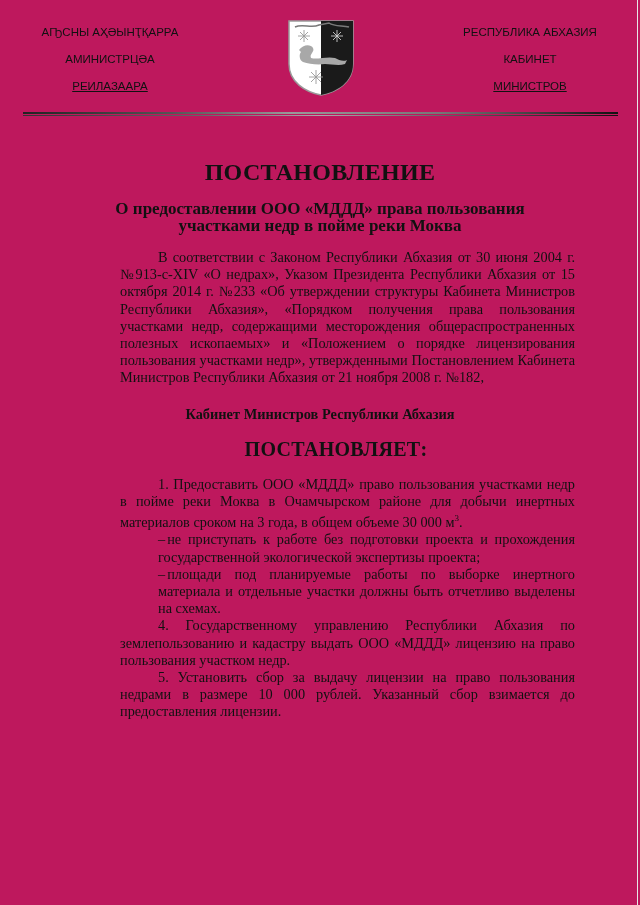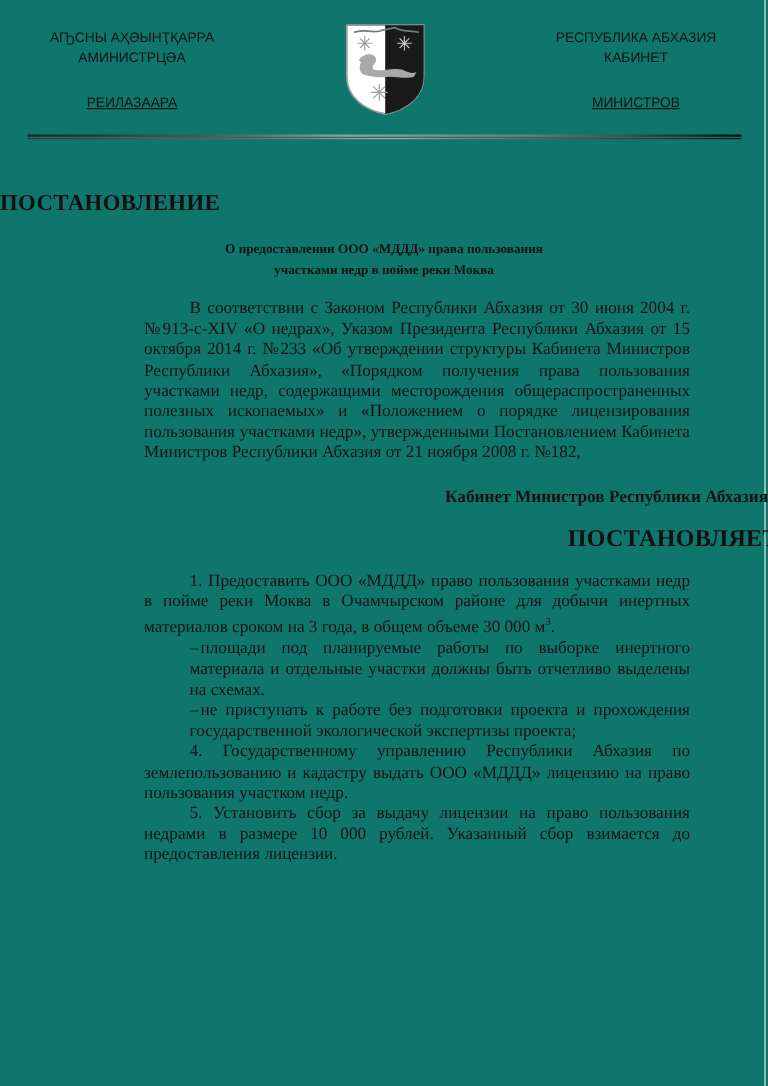--- a/index.html
+++ b/index.html
@@ -1,39 +1,39 @@
 <!DOCTYPE html>
 <html><head>
 <meta charset="utf-8">
 <style>
   html, body { margin: 0; padding: 0; background: #ffffff; }
   body { width: 640px; height: 905px; position: relative; overflow: hidden; color: #111; }
-  .page { position: absolute; left: 0; top: 0; width: 640px; height: 905px; background: #0f766e; }
+  .page { position: absolute; left: 0; top: 0; width: 640px; height: 905px; background: #be185d; }
   .edge { position: absolute; right: 2px; top: 0; width: 1px; height: 905px; background: #e6e6e6; }
 
   .hdr { position: absolute; font-family: "Liberation Sans", sans-serif; font-size: 11.5px; color: #111; text-align: center; white-space: nowrap; }
   .hdr-left { left: 30px; width: 160px; }
   .hdr-right { left: 450px; width: 160px; }
   .hdr div { position: absolute; left: 0; width: 160px; text-align: center; }
-  .hl1 { top: 26px; } .hl2 { top: 43px; } .hl3 { top: 80px; text-decoration: underline; }
+  .hl1 { top: 26px; } .hl2 { top: 53px; } .hl3 { top: 80px; text-decoration: underline; }
 
   .emblem { position: absolute; left: 287px; top: 18px; width: 68px; height: 78px; }
 
   .rule { position: absolute; left: 23px; width: 595px; }
   .rule-a { top: 112px; height: 1.6px; background: linear-gradient(90deg,#222 0%,#555 25%,#999 45%,#777 70%,#111 100%); }
   .rule-b { top: 115px; height: 1.2px; background: linear-gradient(90deg,#333 0%,#666 30%,#aaa 50%,#555 75%,#111 100%); }
 
   .serif { font-family: "Liberation Serif", serif; }
-  .doc-title { position: absolute; left: 0; width: 640px; top: 159px; font-size: 19px; font-weight: bold; letter-spacing: 0.3px; }
-  .doc-subtitle { position: absolute; left: 0; width: 640px; top: 200px; text-align: center; font-size: 11px; font-weight: bold; line-height: 17px; }
+  .doc-title { position: absolute; left: 0; width: 640px; top: 159px; text-align: center; font-size: 24px; font-weight: bold; letter-spacing: 0.3px; }
+  .doc-subtitle { position: absolute; left: 0; width: 640px; top: 200px; text-align: center; font-size: 17px; font-weight: bold; line-height: 17px; }
 
   .body-text { position: absolute; left: 120px; width: 455px; font-size: 14.3px; line-height: 17.2px; text-align: justify; }
   .para { margin: 0; text-indent: 38px; }
   .pre { top: 249px; }
-  .center-bold { position: absolute; left: 0; width: 640px; text-align: right; font-weight: bold; font-size: 14.4px; }
+  .center-bold { position: absolute; left: 0; width: 640px; text-align: center; font-weight: bold; font-size: 14.4px; }
   .cab { top: 406px; }
   .resolves { top: 438px; font-size: 20px; letter-spacing: 0.3px; margin-left: 16px; }
 
   .items { top: 476px; font-family: Liberation Serif, serif; }
   .sub { margin: 0; padding-left: 38px; text-indent: 0; }
   .sub .dash { margin-right: 2px; }
 </style>
 </head>
 <body>
 
@@ -89,18 +89,18 @@
 
   <div class="body-text serif pre">
     <p class="para">В соответствии с Законом Республики Абхазия от 30 июня 2004 г. №913-с-XIV «О недрах», Указом Президента Республики Абхазия от 15 октября 2014 г. №233 «Об утверждении структуры Кабинета Министров Республики Абхазия», «Порядком получения права пользования участками недр, содержащими месторождения общераспространенных полезных ископаемых» и «Положением о порядке лицензирования пользования участками недр», утвержденными Постановлением Кабинета Министров Республики Абхазия от 21 ноября 2008 г. №182,</p>
   </div>
 
   <div class="center-bold serif cab">Кабинет Министров Республики Абхазия</div>
   <div class="center-bold serif resolves">ПОСТАНОВЛЯЕТ:</div>
 
   <div class="body-text serif items">
     <p class="para"><span>1. Предоставить ООО «МДДД» право пользования участками недр в пойме реки Моква в Очамчырском районе для добычи инертных материалов сроком на 3 года, в общем объеме 30 000 м</span><sup style="font-size:9px;">3</sup><span>.</span></p>
+    <p class="sub"><span class="dash">–</span><span>не приступать к работе без подготовки проекта и прохождения государственной экологической экспертизы проекта;</span></p>
     <p class="sub"><span class="dash">–</span><span>площади под планируемые работы по выборке инертного материала и отдельные участки должны быть отчетливо выделены на схемах.</span></p>
-    <p class="sub"><span class="dash">–</span><span>не приступать к работе без подготовки проекта и прохождения государственной экологической экспертизы проекта;</span></p>
     <p class="para">4. Государственному управлению Республики Абхазия по землепользованию и кадастру выдать ООО «МДДД» лицензию на право пользования участком недр.</p>
     <p class="para">5. Установить сбор за выдачу лицензии на право пользования недрами в размере 10 000 рублей. Указанный сбор взимается до предоставления лицензии.</p>
   </div>
 </div>
 
 </body></html>

